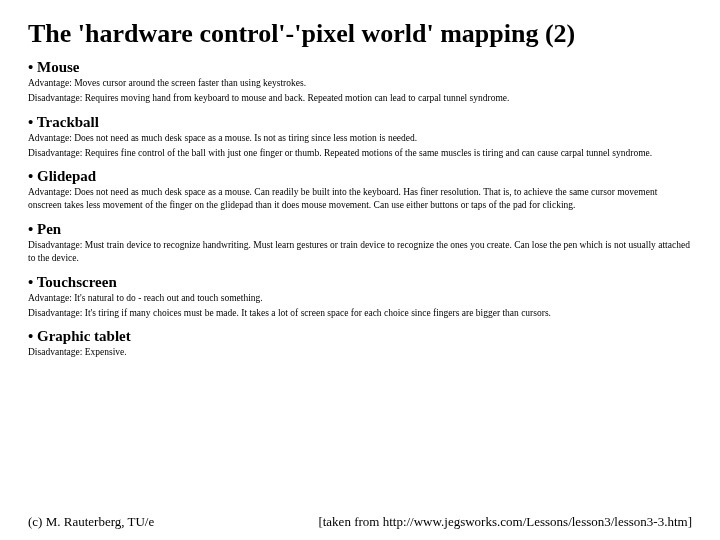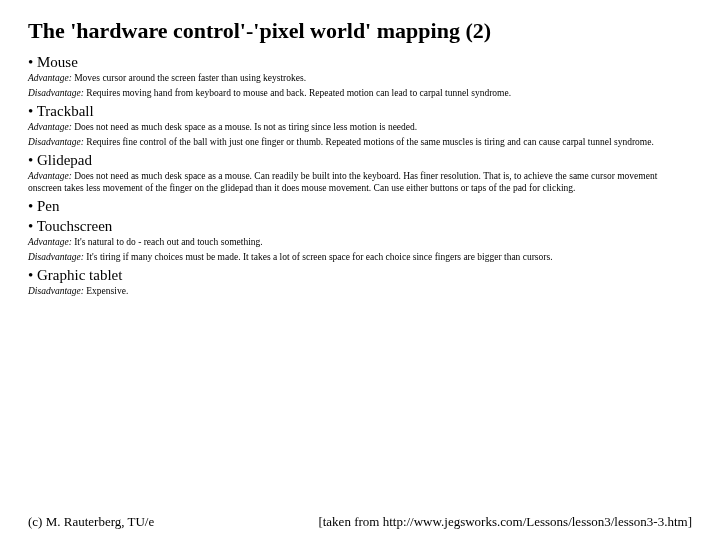--- a/index.html
+++ b/index.html
@@ -12,41 +12,40 @@
       width: 720px;
       height: 540px;
       background: #ffffff;
       font-family: 'Times New Roman', Times, serif;
       color: #000000;
       overflow: hidden;
       padding: 18px 28px 14px 28px;
     }
 
     .title {
-      font-size: 22px;
+      font-size: 26px;
       font-weight: bold;
       margin-bottom: 10px;
       line-height: 1.2;
     }
 
     .section-heading {
       font-size: 15px;
-      font-weight: normal;
-      margin-top: 3px;
+      font-weight: bold;
+      margin-top: 9px;
       margin-bottom: 1px;
     }
 
     .section-body {
       font-size: 9.5px;
       line-height: 1.35;
       margin-bottom: 2px;
     }
 
     .italic {
-      font-style: italic;
     }
 
     .footer {
       position: absolute;
       bottom: 10px;
       left: 28px;
       right: 28px;
       display: flex;
       justify-content: space-between;
       font-size: 13px;
@@ -67,20 +66,21 @@
       <div class="section-heading">• Trackball</div>
       <div class="section-body"><span class="italic">Advantage:</span><span> Does not need as much desk space as a mouse. Is not as tiring since less motion is needed.</span></div>
       <div class="section-body"><span class="italic">Disadvantage:</span><span> Requires fine control of the ball with just one finger or thumb. Repeated motions of the same muscles is tiring and can cause carpal tunnel syndrome.</span></div>
     </div>
     <div>
       <div class="section-heading">• Glidepad</div>
       <div class="section-body"><span class="italic">Advantage:</span><span> Does not need as much desk space as a mouse. Can readily be built into the keyboard. Has finer resolution. That is, to achieve the same cursor movement onscreen takes less movement of the finger on the glidepad than it does mouse movement. Can use either buttons or taps of the pad for clicking.</span></div>
     </div>
     <div>
       <div class="section-heading">• Pen</div>
+      <div class="section-body"><span class="italic">Disadvantage:</span><span> Must train device to recognize handwriting. Must learn gestures or train device to recognize the ones you create. Can lose the pen which is not usually attached to the device.</span></div>
     </div>
     <div>
       <div class="section-heading">• Touchscreen</div>
       <div class="section-body"><span class="italic">Advantage:</span><span> It's natural to do - reach out and touch something.</span></div>
       <div class="section-body"><span class="italic">Disadvantage:</span><span> It's tiring if many choices must be made. It takes a lot of screen space for each choice since fingers are bigger than cursors.</span></div>
     </div>
     <div>
       <div class="section-heading">• Graphic tablet</div>
       <div class="section-body"><span class="italic">Disadvantage:</span><span> Expensive.</span></div>
     </div>

